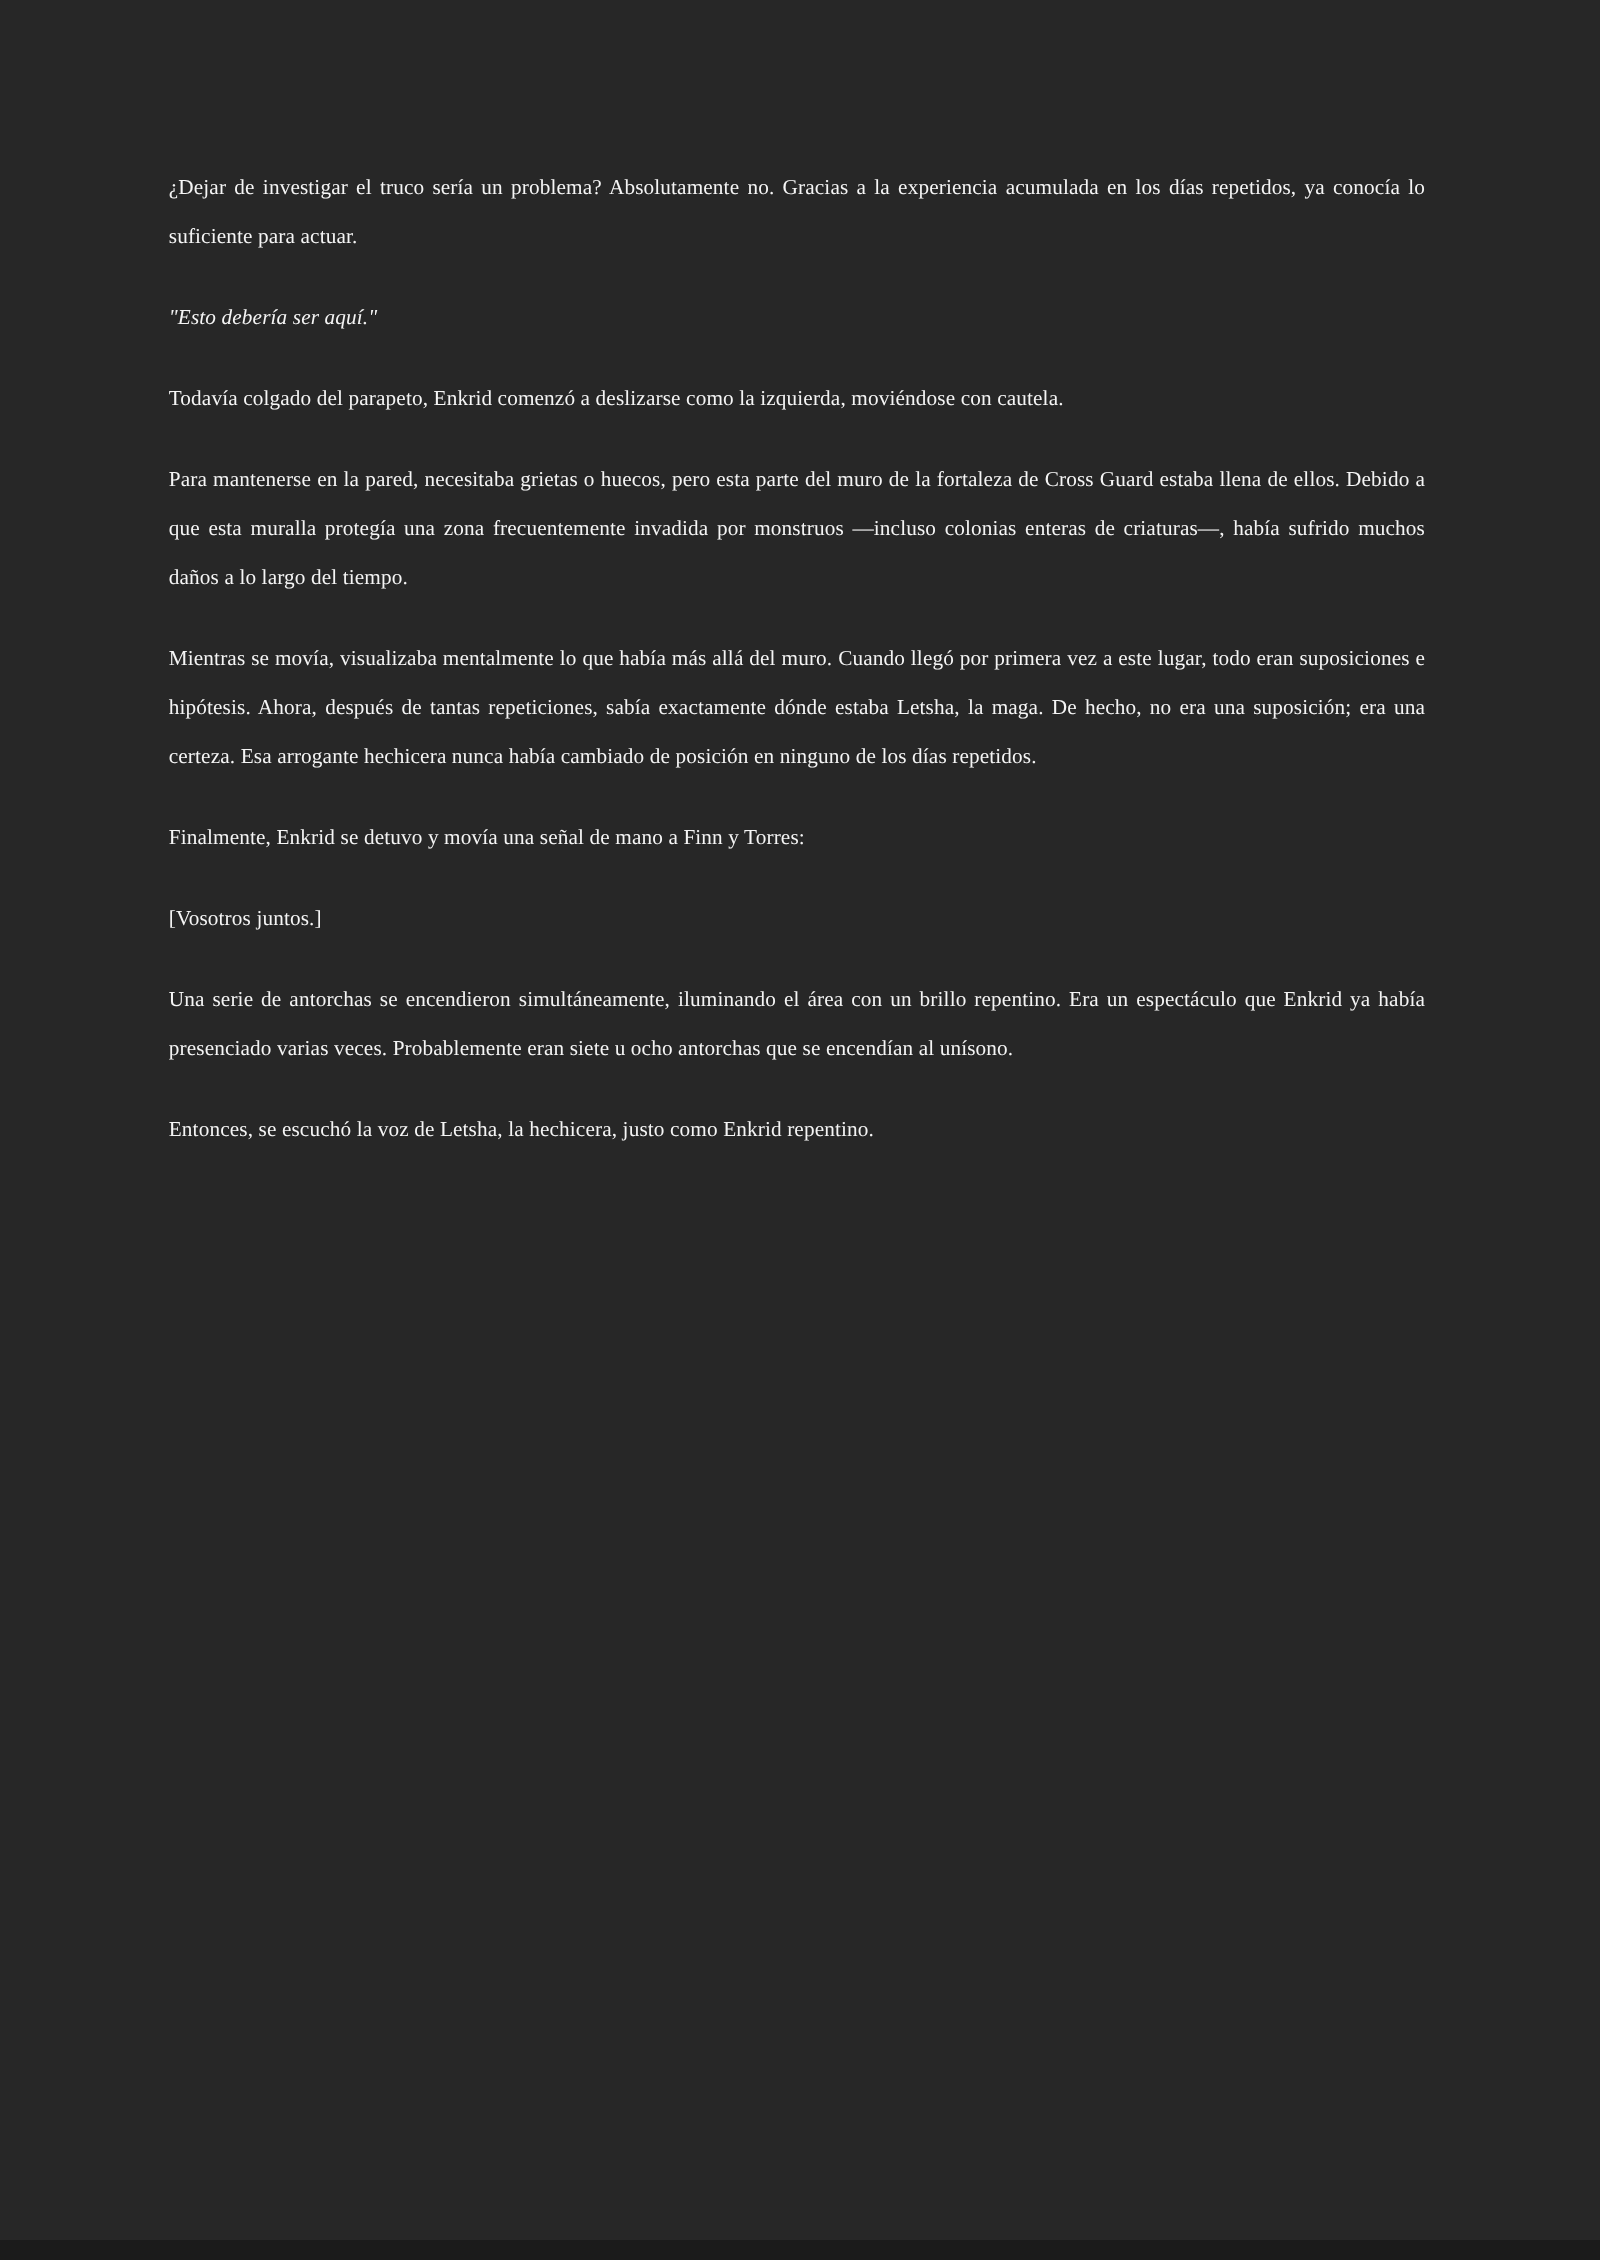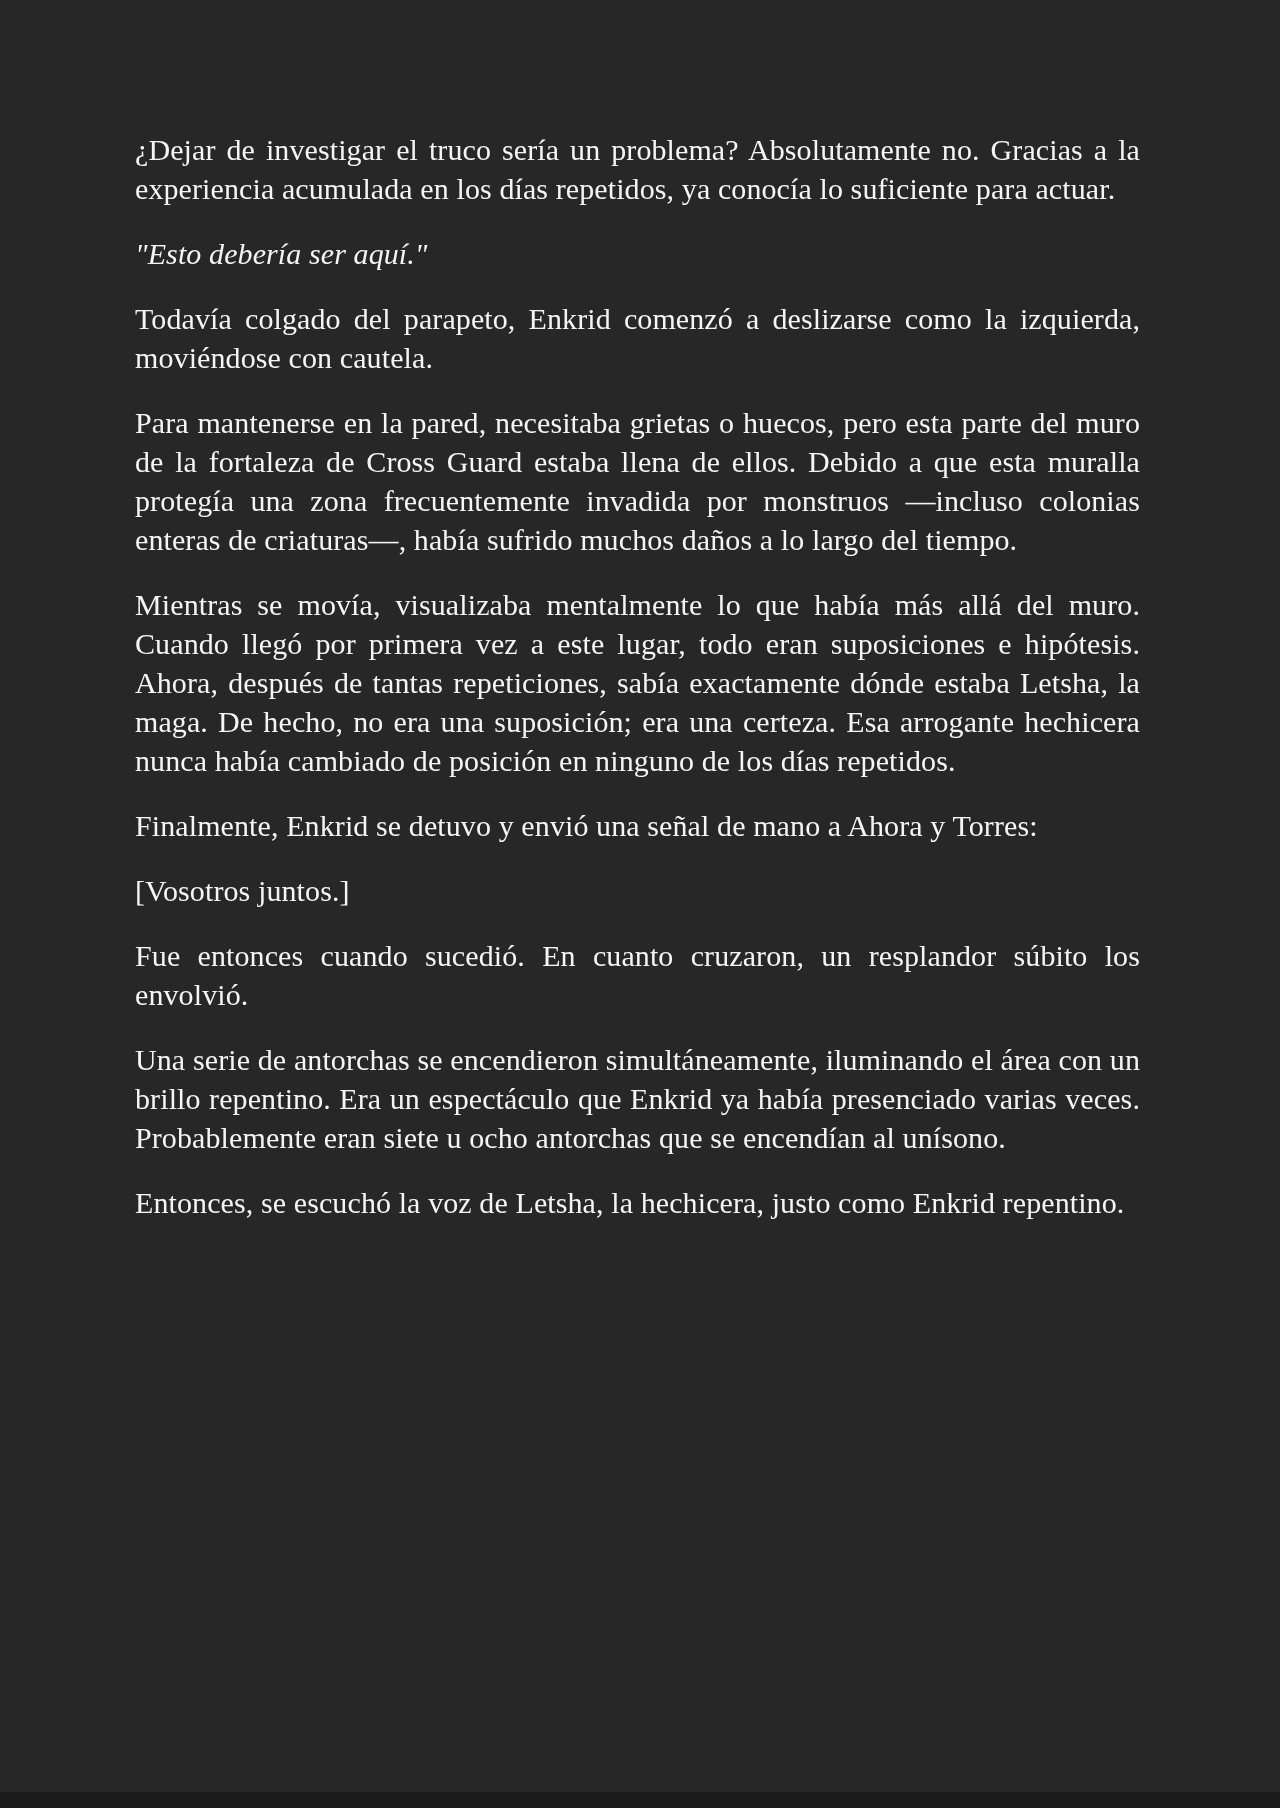--- a/index.html
+++ b/index.html
@@ -16,21 +16,21 @@
   }
   .reader-page {
     box-sizing: border-box;
     width: 1280px;
     min-height: 1808px;
     padding: 130px 140px 0 135px;
     color: #f5f5f5;
   }
   .reader-page p {
     margin: 0 0 26px 0;
-    font-size: 30px;
+    font-size: 17px;
     line-height: 39px;
     text-align: justify;
     letter-spacing: 0.1px;
   }
   .reader-page p.italic {
     font-style: italic;
   }
   .bottom-edge {
     position: absolute;
     left: 0;
@@ -42,20 +42,19 @@
 </style>
 </head>
 <body>
 
 <div class="reader-page">
   <p>¿Dejar de investigar el truco sería un problema? Absolutamente no. Gracias a la experiencia acumulada en los días repetidos, ya conocía lo suficiente para actuar.</p>
   <p class="italic">"Esto debería ser aquí."</p>
   <p>Todavía colgado del parapeto, Enkrid comenzó a deslizarse como la izquierda, moviéndose con cautela.</p>
   <p>Para mantenerse en la pared, necesitaba grietas o huecos, pero esta parte del muro de la fortaleza de Cross Guard estaba llena de ellos. Debido a que esta muralla protegía una zona frecuentemente invadida por monstruos —incluso colonias enteras de criaturas—, había sufrido muchos daños a lo largo del tiempo.</p>
   <p>Mientras se movía, visualizaba mentalmente lo que había más allá del muro. Cuando llegó por primera vez a este lugar, todo eran suposiciones e hipótesis. Ahora, después de tantas repeticiones, sabía exactamente dónde estaba Letsha, la maga. De hecho, no era una suposición; era una certeza. Esa arrogante hechicera nunca había cambiado de posición en ninguno de los días repetidos.</p>
-  <p>Finalmente, Enkrid se detuvo y envió una señal de mano a Ahora y Torres:</p>
+  <p>Finalmente, Enkrid se detuvo y movía una señal de mano a Finn y Torres:</p>
   <p>[Vosotros juntos.]</p>
-  <p>Fue entonces cuando sucedió. En cuanto cruzaron, un resplandor súbito los envolvió.</p>
   <p>Una serie de antorchas se encendieron simultáneamente, iluminando el área con un brillo repentino. Era un espectáculo que Enkrid ya había presenciado varias veces. Probablemente eran siete u ocho antorchas que se encendían al unísono.</p>
   <p>Entonces, se escuchó la voz de Letsha, la hechicera, justo como Enkrid repentino.</p>
 </div>
 
 <div class="bottom-edge"></div>
 
 </body></html>

